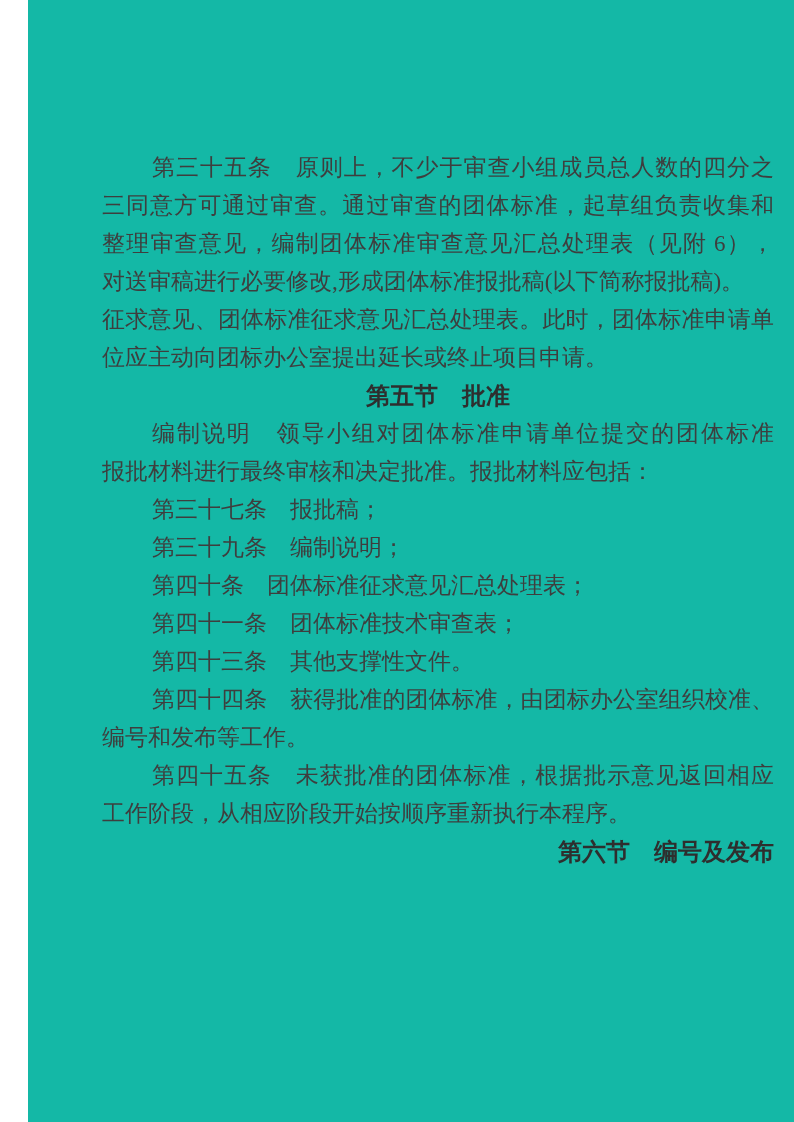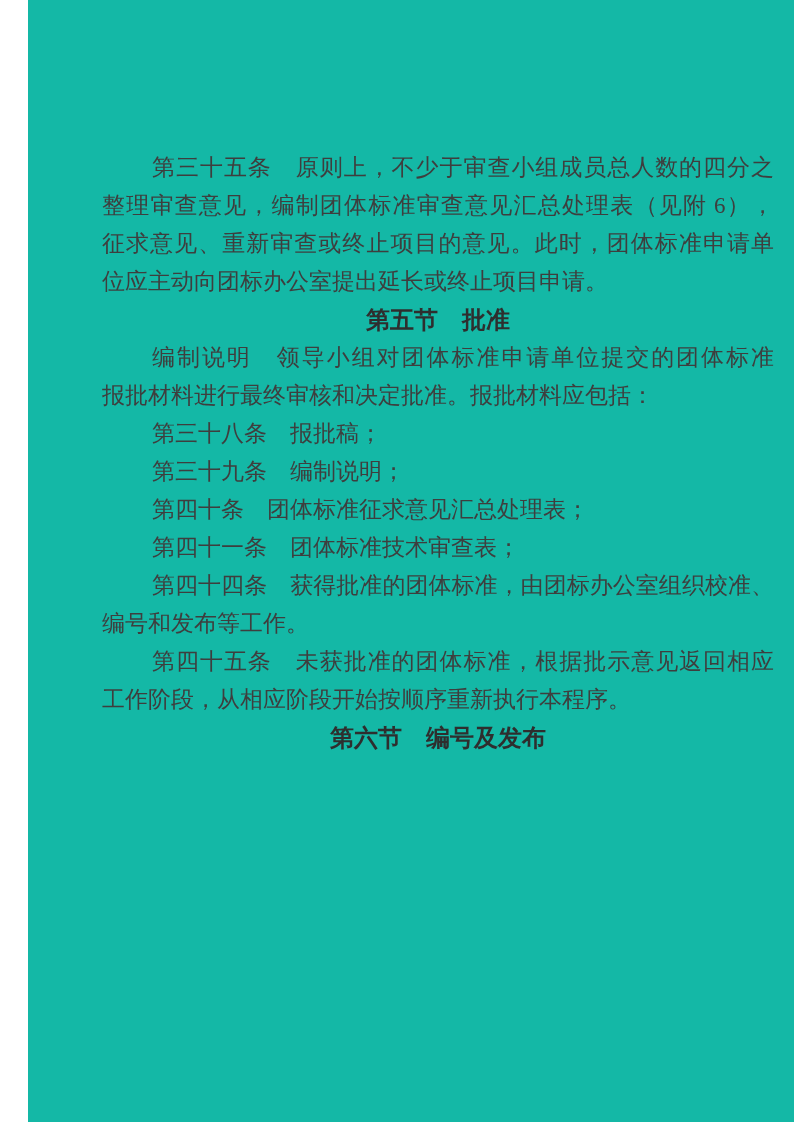--- a/index.html
+++ b/index.html
@@ -50,46 +50,51 @@
     font-size: 24px;
   }
 </style>
 </head>
 <body>
 
 <div class="page" style="background: #14b8a6; color: rgb(62, 62, 62); margin-left: 28px;">
   <div class="content" id="doc-content">
       <div class="paragraph">
         <div class="line first-line justified">第三十五条　原则上，不少于审查小组成员总人数的四分之</div>
+        <div class="line justified">三同意方可通过审查。通过审查的团体标准，起草组负责收集和</div>
         <div class="line justified">整理审查意见，编制团体标准审查意见汇总处理表（见附 6），</div>
+        <div class="line">对送审稿进行必要修改,形成团体标准报批稿(以下简称报批稿)。</div>
       </div>
       <div class="paragraph">
-        <div class="line justified">征求意见、重新审查或终止项目的意见。此时，团体标准申请单</div>
+        <div class="line justified">征求意见、团体标准征求意见汇总处理表。此时，团体标准申请单</div>
         <div class="line">位应主动向团标办公室提出延长或终止项目申请。</div>
       </div>
       <div class="heading-line" style="color: rgb(46, 46, 46);">第五节　批准</div>
       <div class="paragraph">
         <div class="line first-line justified">编制说明　领导小组对团体标准申请单位提交的团体标准</div>
         <div class="line">报批材料进行最终审核和决定批准。报批材料应包括：</div>
       </div>
       <div class="paragraph">
-        <div class="line first-line">第三十八条　报批稿；</div>
+        <div class="line first-line">第三十七条　报批稿；</div>
       </div>
       <div class="paragraph">
         <div class="line first-line">第三十九条　编制说明；</div>
       </div>
       <div class="paragraph">
         <div class="line first-line">第四十条　团体标准征求意见汇总处理表；</div>
       </div>
       <div class="paragraph">
         <div class="line first-line">第四十一条　团体标准技术审查表；</div>
       </div>
       <div class="paragraph">
+        <div class="line first-line">第四十三条　其他支撑性文件。</div>
+      </div>
+      <div class="paragraph">
         <div class="line first-line justified">第四十四条　获得批准的团体标准，由团标办公室组织校准、</div>
         <div class="line">编号和发布等工作。</div>
       </div>
       <div class="paragraph">
         <div class="line first-line justified">第四十五条　未获批准的团体标准，根据批示意见返回相应</div>
         <div class="line">工作阶段，从相应阶段开始按顺序重新执行本程序。</div>
       </div>
-      <div class="heading-line" style="color: rgb(46, 46, 46);">第六节　编号及发布</div>
+      <div class="heading-line" style="color: rgb(46, 46, 46); text-align: right;">第六节　编号及发布</div>
     </div>
 </div>
 
 </body></html>

